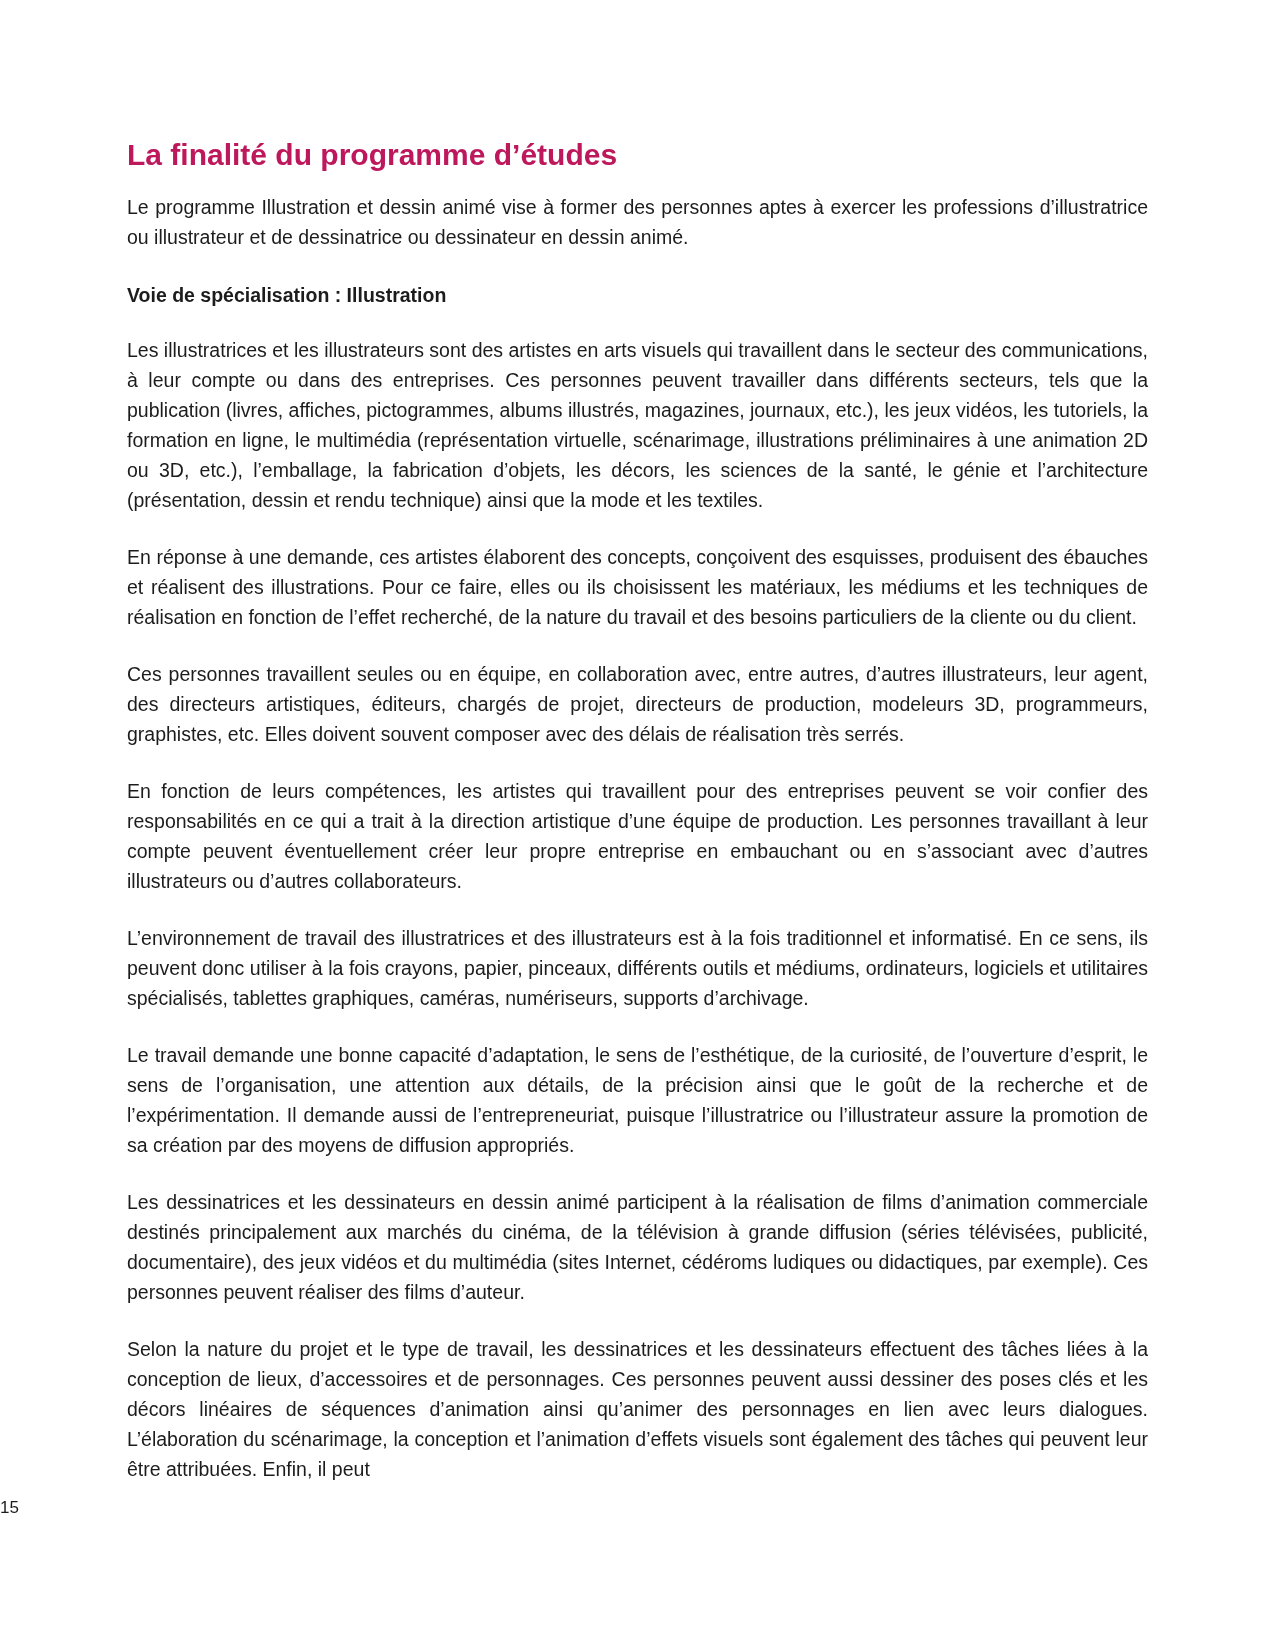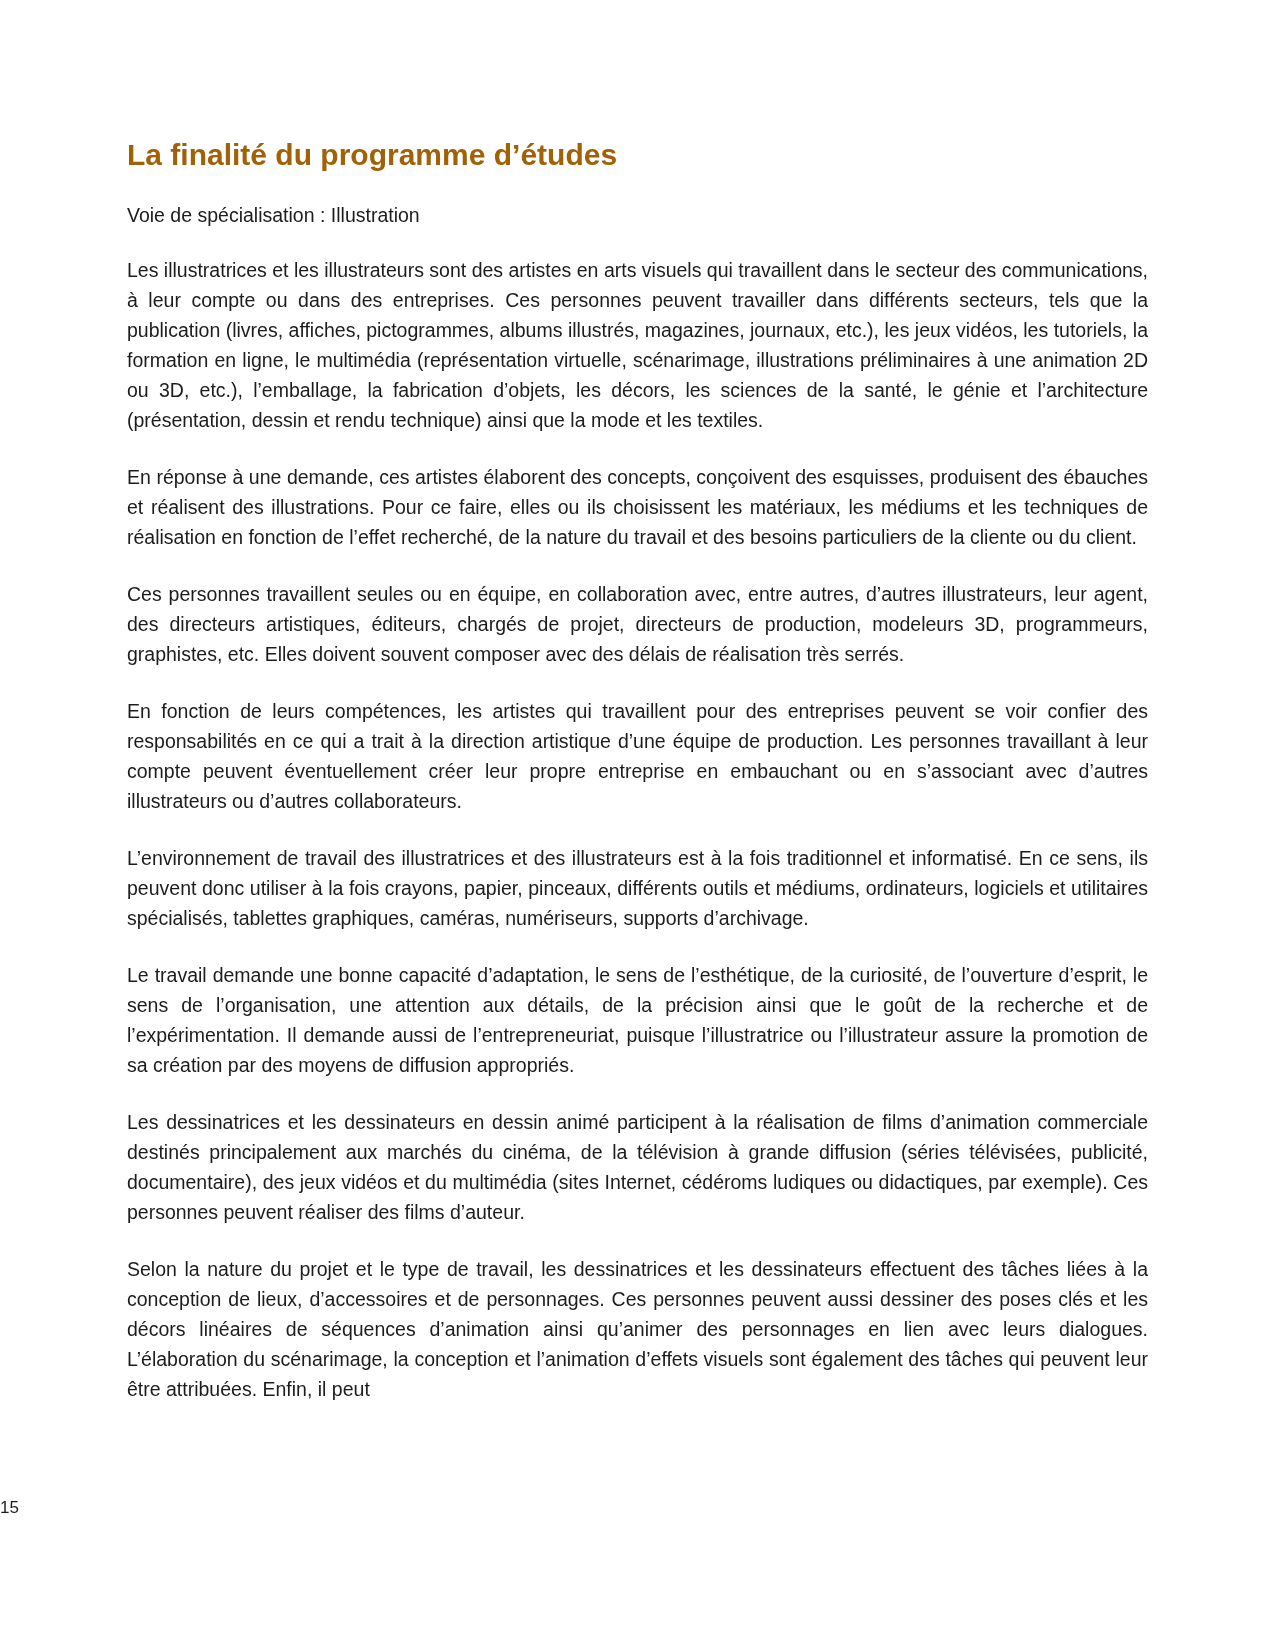--- a/index.html
+++ b/index.html
@@ -8,52 +8,53 @@
     width: 1275px;
     min-height: 1650px;
     position: relative;
     font-family: "Liberation Sans", sans-serif;
     color: #1c1c1c;
   }
   .page {
     padding: 138px 127px 0 127px;
   }
   h1.doc-title {
-    color: #a16207;
+    color: #be185d;
     font-size: 30px;
     font-weight: bold;
     margin-bottom: 20px;
   }
   p.body-text {
     font-size: 19.5px;
     line-height: 30px;
     text-align: justify;
     margin-bottom: 27px;
   }
   h2.sub-heading {
     font-size: 19.5px;
-    font-weight: normal;
+    font-weight: bold;
     margin: 32px 0 28px 0;
   }
   .page-footer {
     position: absolute;
     left: 0;
     bottom: 132px;
     width: 100%;
     font-size: 17px;
     color: #1c1c1c;
   }
 </style>
 </head>
 <body>
 
 <div class="page">
 
   <h1 class="doc-title">La finalité du programme d’études</h1>
 
+  <p class="body-text">Le programme Illustration et dessin animé vise à former des personnes aptes à exercer les professions d’illustratrice ou illustrateur et de dessinatrice ou dessinateur en dessin animé.</p>
 
   <h2 class="sub-heading">Voie de spécialisation : Illustration</h2>
 
   <p class="body-text">Les illustratrices et les illustrateurs sont des artistes en arts visuels qui travaillent dans le secteur des communications, à leur compte ou dans des entreprises. Ces personnes peuvent travailler dans différents secteurs, tels que la publication (livres, affiches, pictogrammes, albums illustrés, magazines, journaux, etc.), les jeux vidéos, les tutoriels, la formation en ligne, le multimédia (représentation virtuelle, scénarimage, illustrations préliminaires à une animation 2D ou 3D, etc.), l’emballage, la fabrication d’objets, les décors, les sciences de la santé, le génie et l’architecture (présentation, dessin et rendu technique) ainsi que la mode et les textiles.</p>
   <p class="body-text">En réponse à une demande, ces artistes élaborent des concepts, conçoivent des esquisses, produisent des ébauches et réalisent des illustrations. Pour ce faire, elles ou ils choisissent les matériaux, les médiums et les techniques de réalisation en fonction de l’effet recherché, de la nature du travail et des besoins particuliers de la cliente ou du client.</p>
   <p class="body-text">Ces personnes travaillent seules ou en équipe, en collaboration avec, entre autres, d’autres illustrateurs, leur agent, des directeurs artistiques, éditeurs, chargés de projet, directeurs de production, modeleurs 3D, programmeurs, graphistes, etc. Elles doivent souvent composer avec des délais de réalisation très serrés.</p>
   <p class="body-text">En fonction de leurs compétences, les artistes qui travaillent pour des entreprises peuvent se voir confier des responsabilités en ce qui a trait à la direction artistique d’une équipe de production. Les personnes travaillant à leur compte peuvent éventuellement créer leur propre entreprise en embauchant ou en s’associant avec d’autres illustrateurs ou d’autres collaborateurs.</p>
   <p class="body-text">L’environnement de travail des illustratrices et des illustrateurs est à la fois traditionnel et informatisé. En ce sens, ils peuvent donc utiliser à la fois crayons, papier, pinceaux, différents outils et médiums, ordinateurs, logiciels et utilitaires spécialisés, tablettes graphiques, caméras, numériseurs, supports d’archivage.</p>
   <p class="body-text">Le travail demande une bonne capacité d’adaptation, le sens de l’esthétique, de la curiosité, de l’ouverture d’esprit, le sens de l’organisation, une attention aux détails, de la précision ainsi que le goût de la recherche et de l’expérimentation. Il demande aussi de l’entrepreneuriat, puisque l’illustratrice ou l’illustrateur assure la promotion de sa création par des moyens de diffusion appropriés.</p>
 

